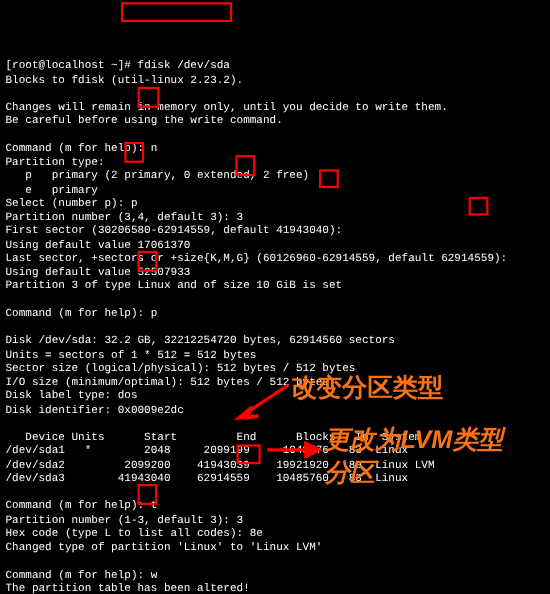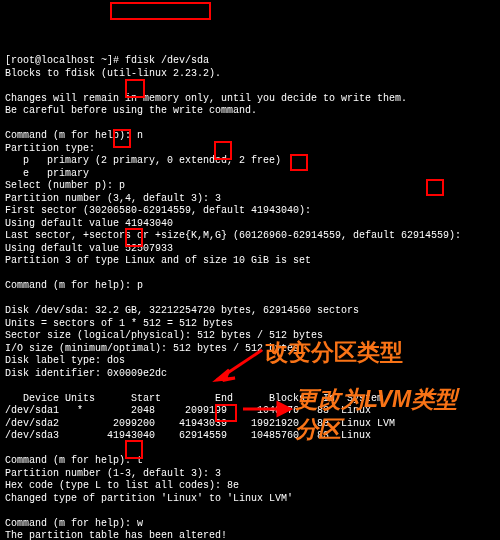--- a/index.html
+++ b/index.html
@@ -51,21 +51,21 @@
 <span>Changes will remain in memory only, until you decide to write them.</span>
 <span>Be careful before using the write command.</span>
 
 <span>Command (m for help): </span><span>n</span>
 <span>Partition type:</span>
 <span>   p   primary (2 primary, 0 extended, 2 free)</span>
 <span>   e   primary</span>
 <span>Select (number p): </span><span>p</span>
 <span>Partition number (3,4, default 3): </span><span>3</span>
 <span>First sector (30206580-62914559, default 41943040): </span>
-<span>Using default value 41943040</span>
+<span>Using default value 17061370</span>
 <span>Last sector, +sectors or +size{K,M,G} (60126960-62914559, default 62914559): </span>
 <span>Using default value 52507933</span>
 <span>Partition 3 of type Linux and of size 10 GiB is set</span>
 
 <span>Command (m for help): </span><span>p</span>
 
 <span>Disk /dev/sda: 32.2 GB, 32212254720 bytes, 62914560 sectors</span>
 <span>Units = sectors of 1 * 512 = 512 bytes</span>
 <span>Sector size (logical/physical): 512 bytes / 512 bytes</span>
 <span>I/O size (minimum/optimal): 512 bytes / 512 bytes</span>

